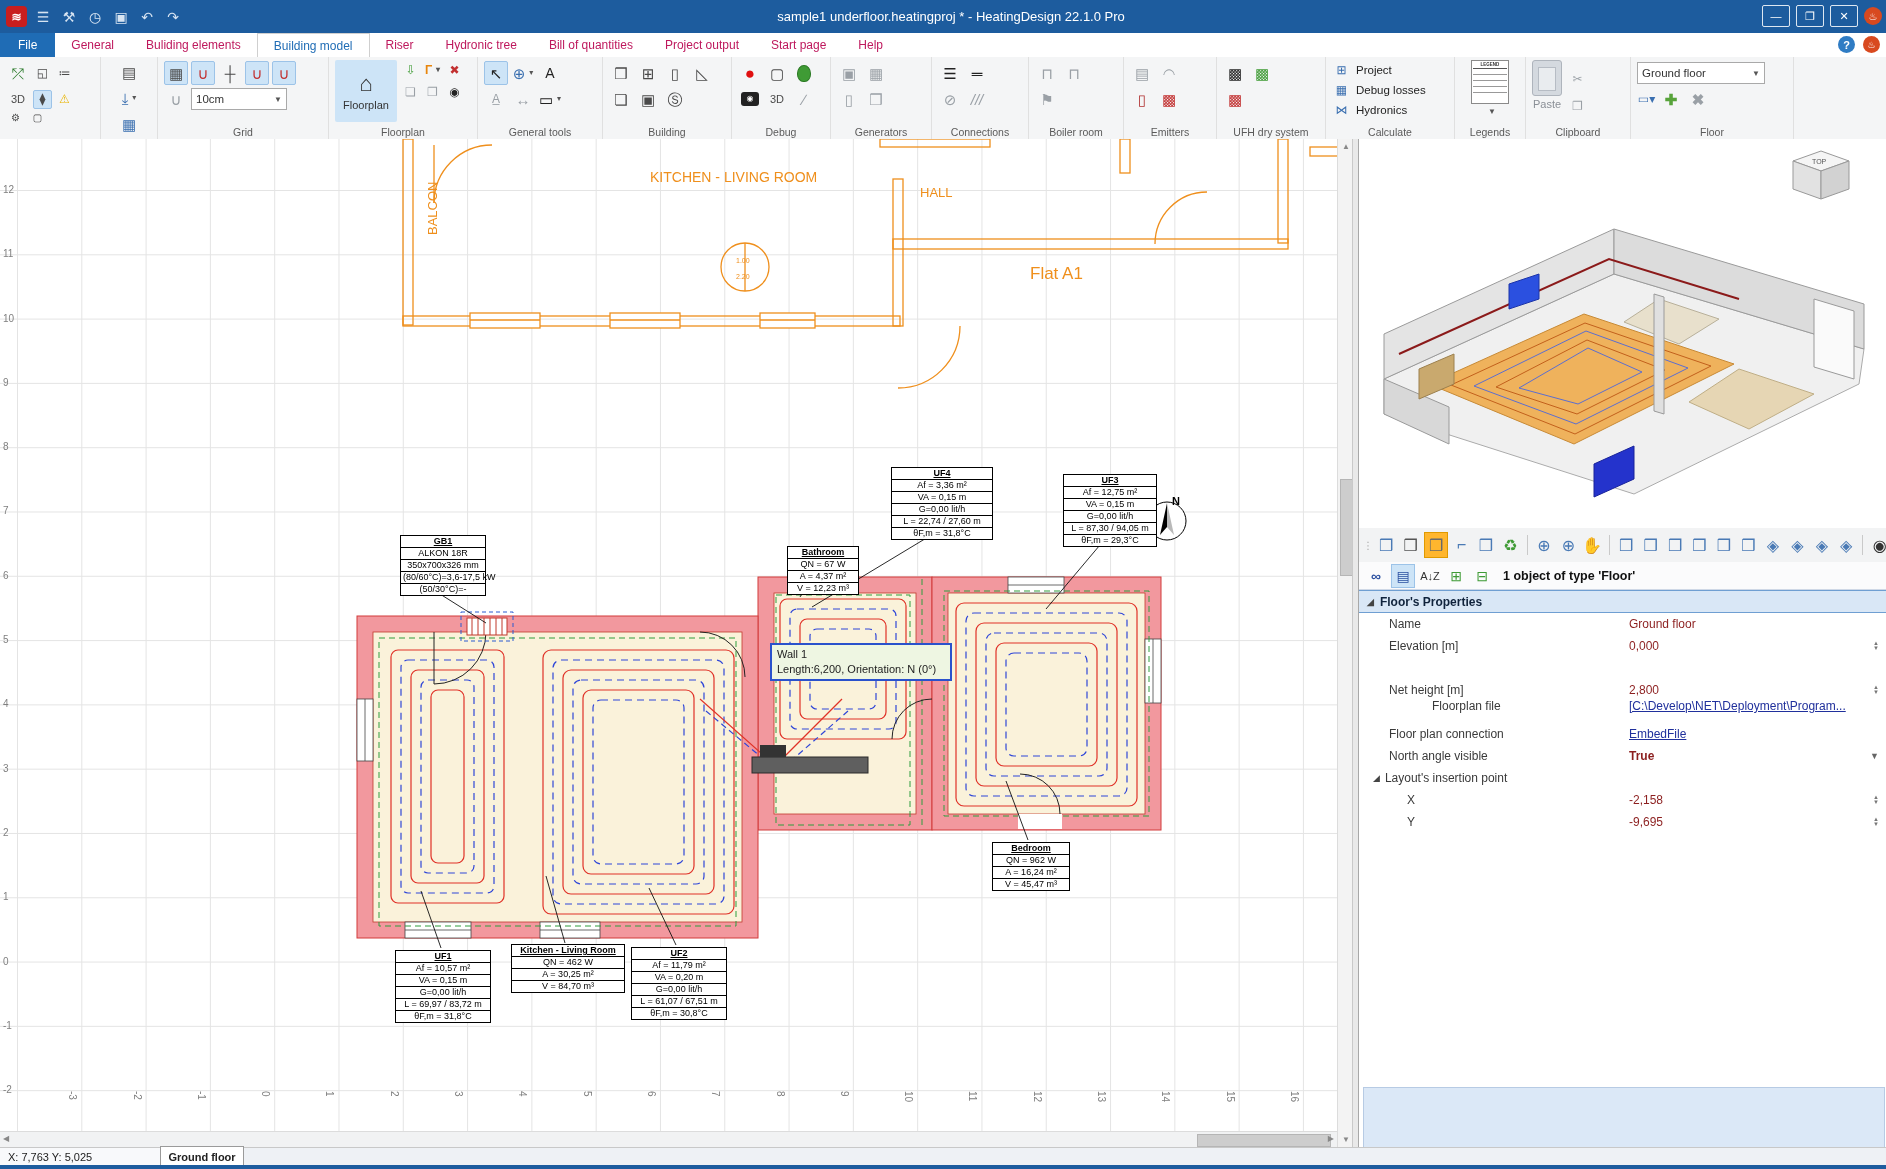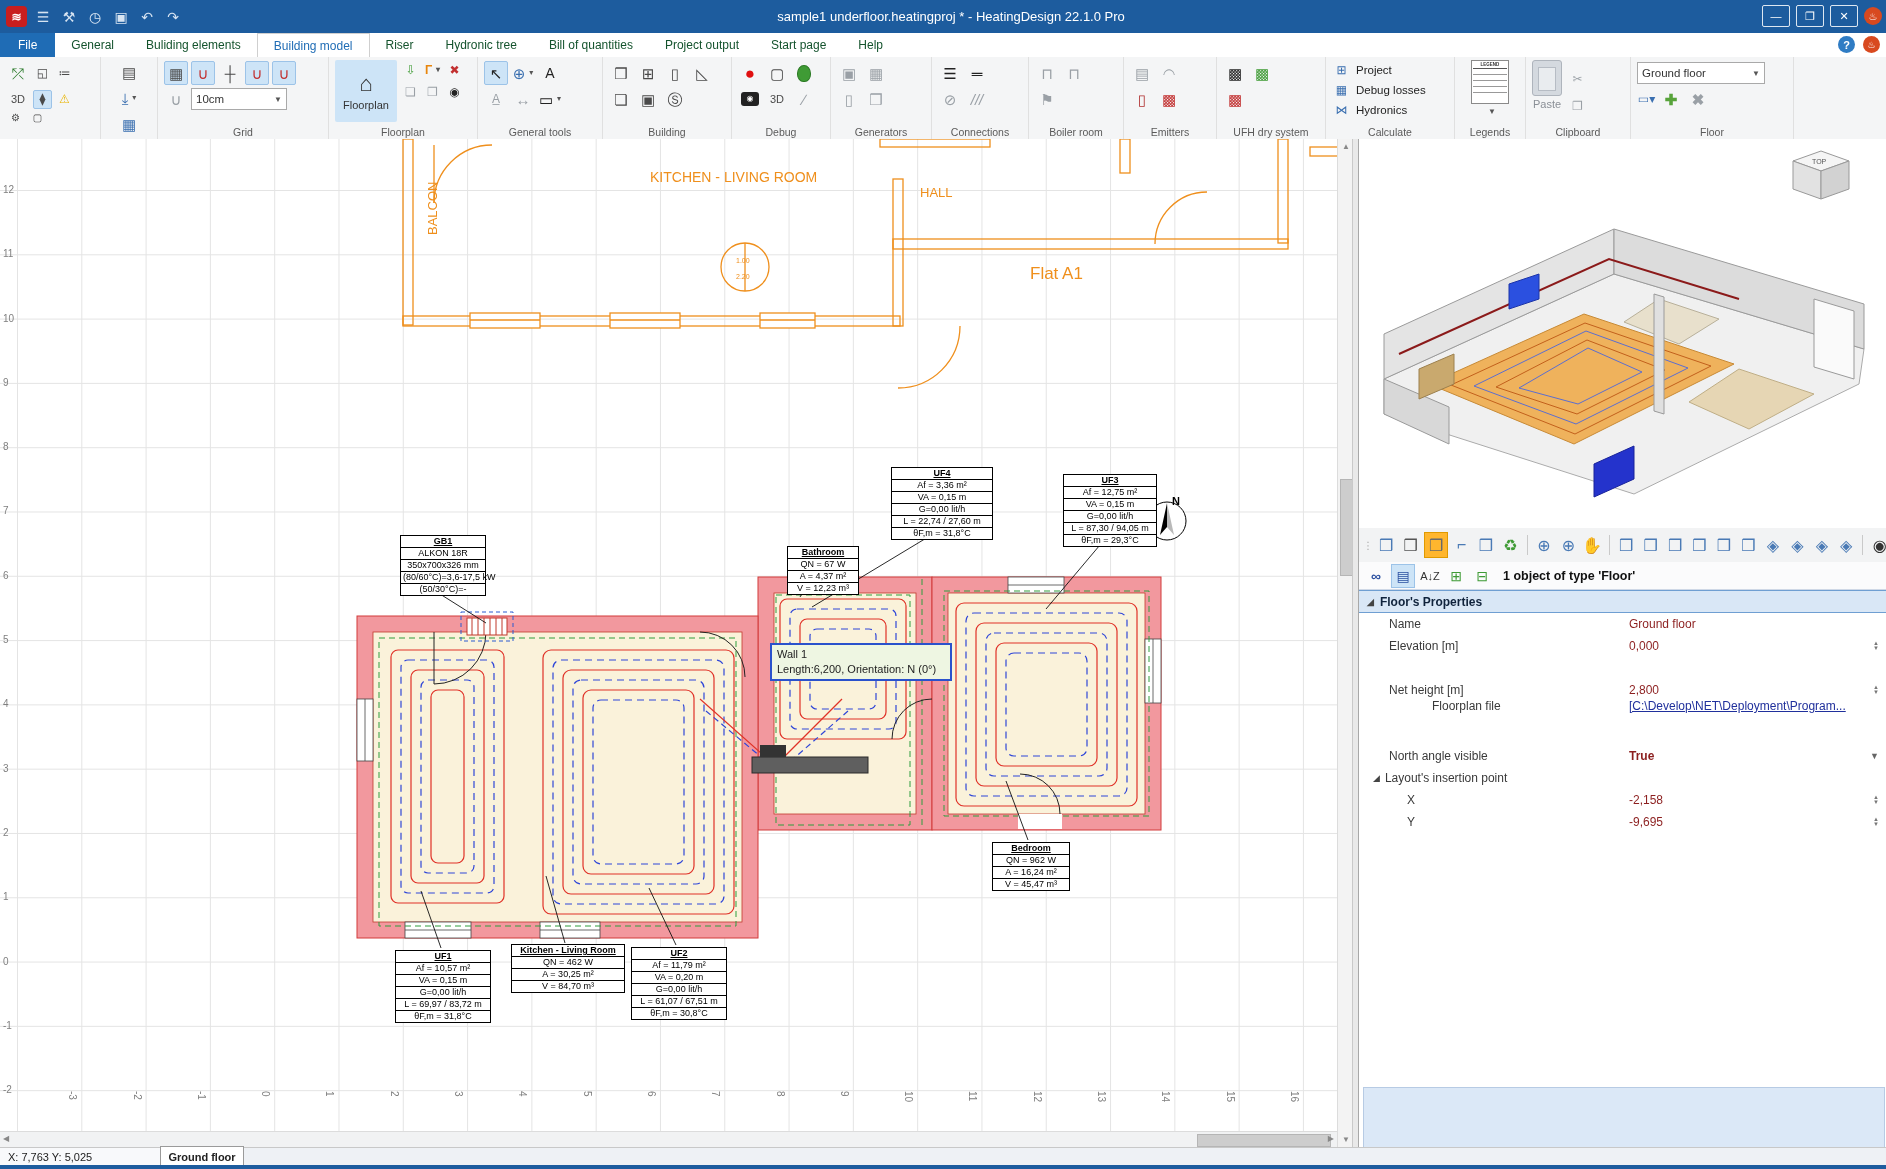--- a/index.html
+++ b/index.html
@@ -17,21 +17,21 @@
   .wtitle{position:absolute;left:16px;right:0;text-align:center;color:#fff;font-size:13px;pointer-events:none;}
   .winbtns{position:absolute;right:28px;top:5px;display:flex;gap:6px;}
   .winbtn{width:26px;height:20px;border:1px solid rgba(255,255,255,.85);color:#fff;font-size:11px;
           display:flex;align-items:center;justify-content:center;border-radius:2px;}
   .cornerlogo{position:absolute;right:4px;top:7px;width:18px;height:18px;border-radius:50%;
           background:#d8491f;color:#fff;font-size:10px;display:flex;align-items:center;justify-content:center;}
 
   
   .menubar{left:0;top:33px;width:1886px;height:24px;background:#fff;border-bottom:1px solid #e3e3e3;
            display:flex;align-items:stretch;}
-  .mtab{padding:0 16px;display:flex;align-items:center;font-size:12px;color:#14532d;}
+  .mtab{padding:0 16px;display:flex;align-items:center;font-size:12px;color:#be185d;}
   .mtab.file{background:#1f6cb5;color:#fff;padding:0 18px;}
   .mtab.sel{background:#fff;color:#1f6cb5;border:1px solid #cfcfcf;border-bottom:none;}
   .menuright{position:absolute;right:6px;top:36px;display:flex;gap:8px;}
   .helpdot{width:17px;height:17px;border-radius:50%;background:#2f7cc4;color:#fff;font-size:11px;font-weight:bold;
            display:flex;align-items:center;justify-content:center;}
   .reddot{width:17px;height:17px;border-radius:50%;background:#d8491f;color:#fff;font-size:9px;
            display:flex;align-items:center;justify-content:center;}
 
   
   .ribbon{left:0;top:57px;width:1886px;height:82px;background:#f4f5f6;border-bottom:1px solid #d5d5d5;
@@ -767,20 +767,24 @@
       <span class="pval">2,800</span>
       <span class="pspin">
           <span>▲</span>
           <span>▼</span>
         </span>
     </div>
     <div class="prow" style="top:556px;padding-left:43px;">
       <span class="plab" style="margin-left:30px;">Floorplan file</span>
       <span class="pval blue">[C:\Develop\NET\Deployment\Program...</span>
     </div>
+    <div class="prow" style="top:584px;">
+      <span class="plab" style="margin-left:30px;">Floor plan connection</span>
+      <span class="pval blue">EmbedFile</span>
+    </div>
     <div class="prow" style="top:606px;">
       <span class="plab" style="margin-left:30px;">North angle visible</span>
       <span class="pval bold">True</span>
       <span class="pdrop">▼</span>
     </div>
     <div class="prow" style="top:628px;">
       <span class="gtri" style="margin-left:14px;">◢</span>
       <span class="plab">Layout's insertion point</span>
     </div>
     <div class="prow" style="top:650px;">

